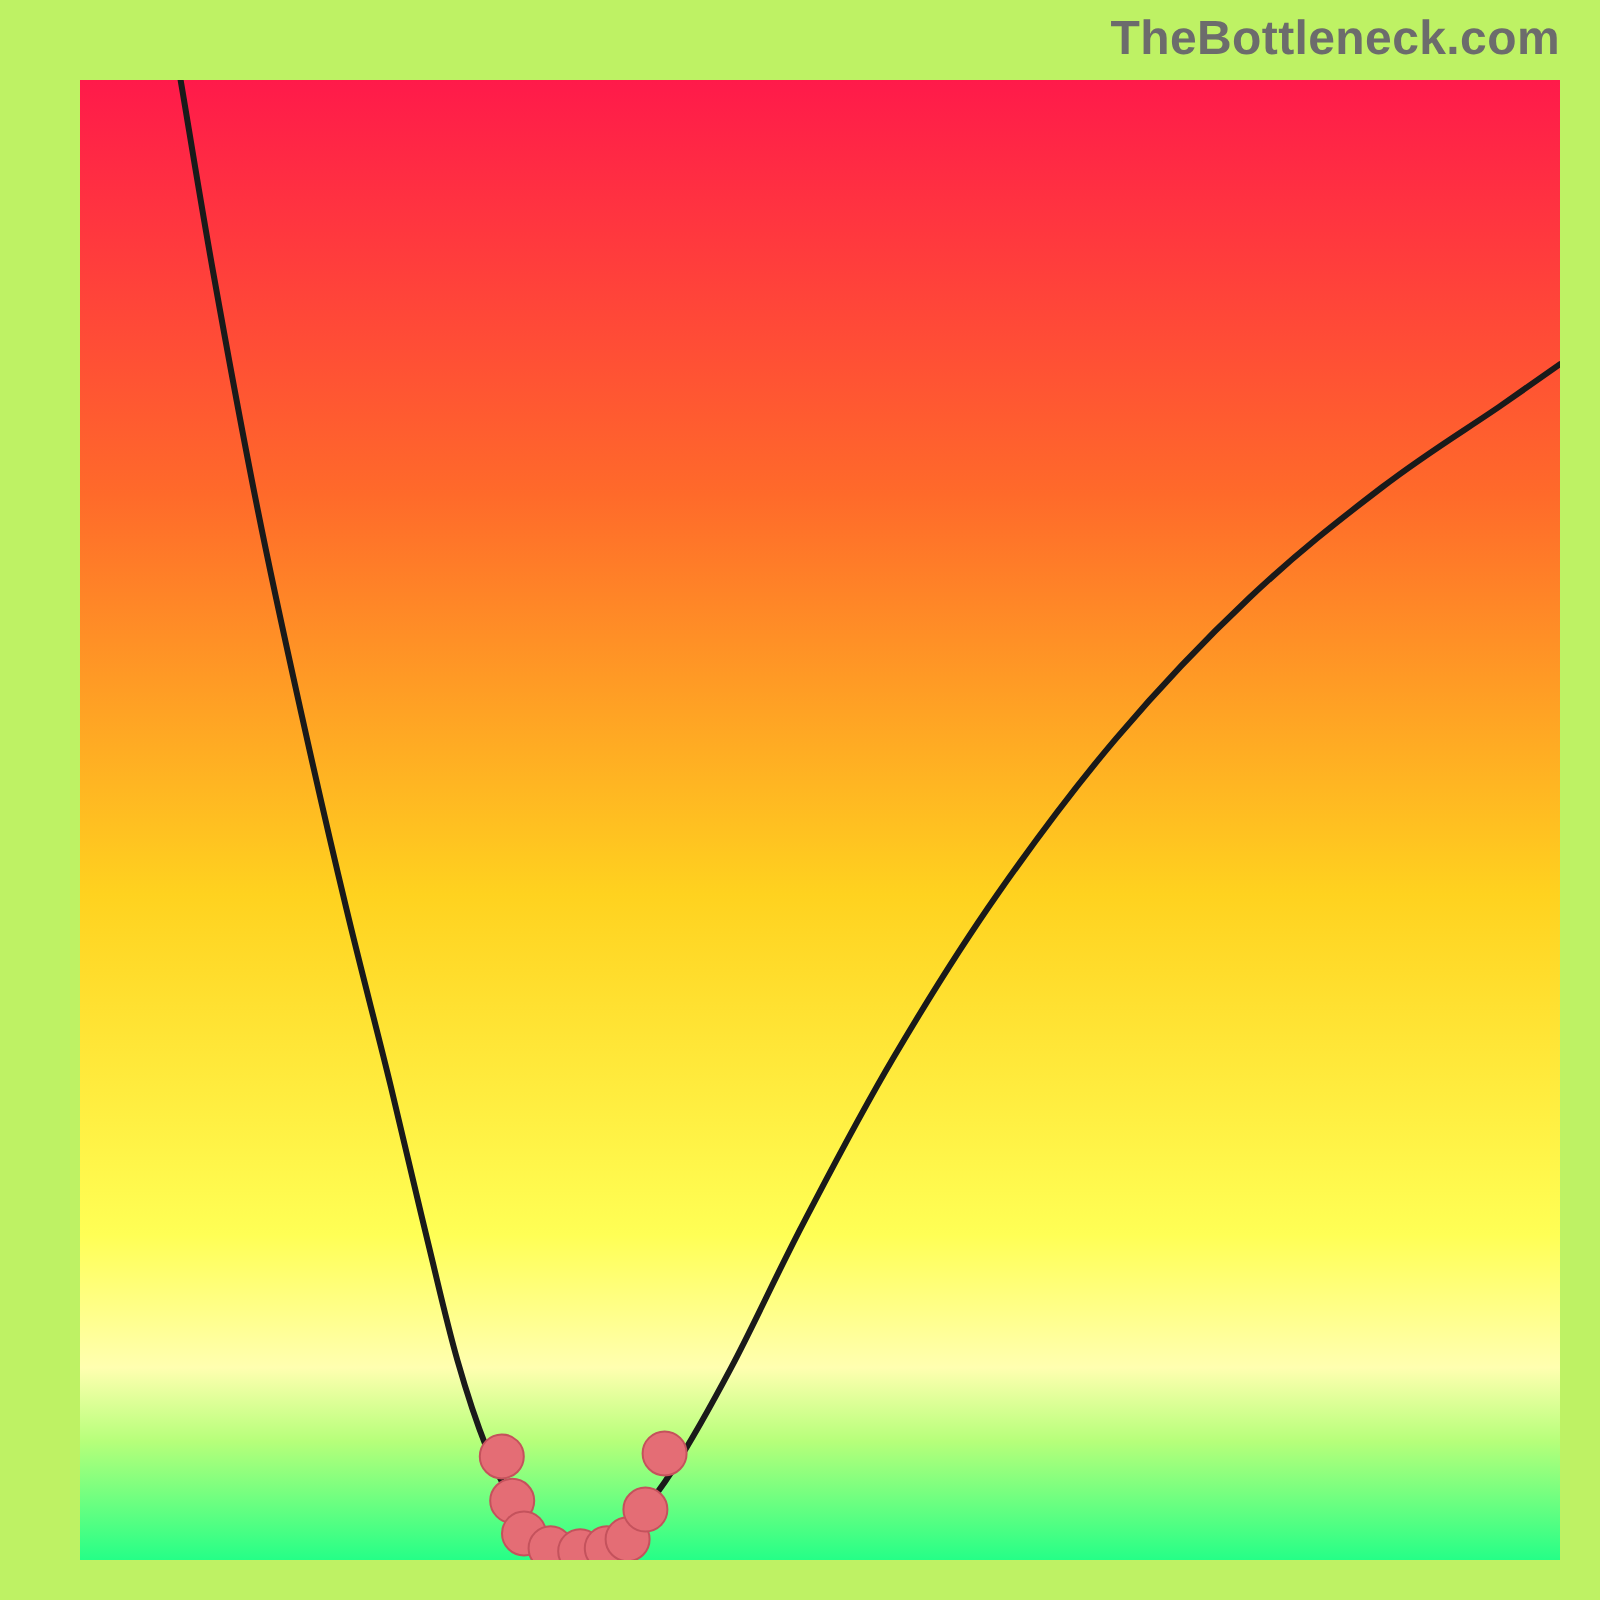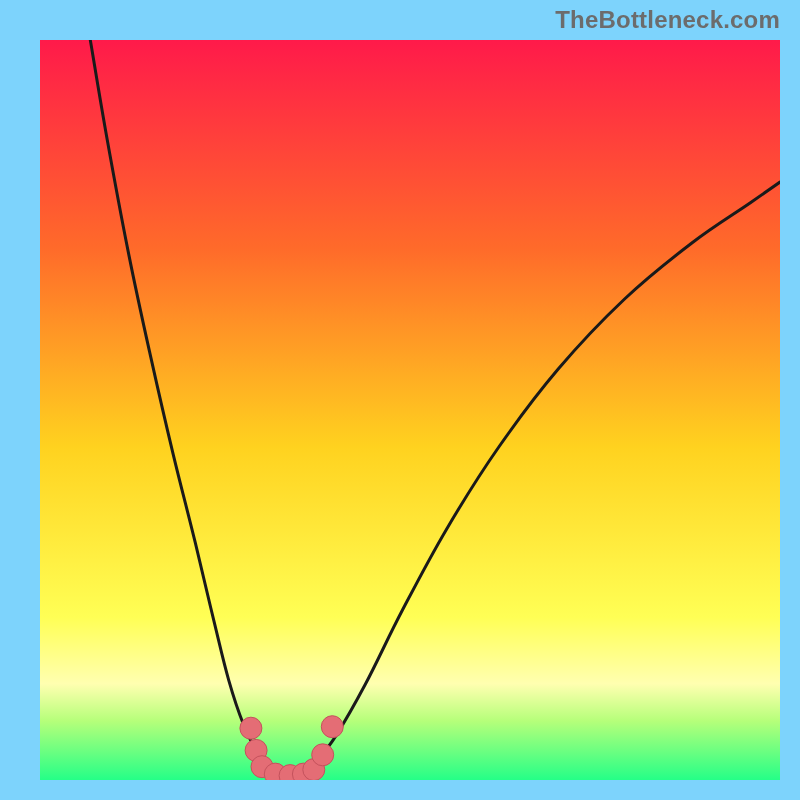--- a/index.html
+++ b/index.html
@@ -9,21 +9,21 @@
     height: 800px;
     background: #000;
     overflow: hidden;
   }
   .frame {
     position: absolute;
     left: 0;
     top: 0;
     width: 800px;
     height: 800px;
-    background: #7dd3fc;
+    background: #bef264;
   }
   .plot {
     position: absolute;
     left: 40px;
     top: 40px;
     width: 740px;
     height: 740px;
     overflow: hidden;
   }
   .watermark {

